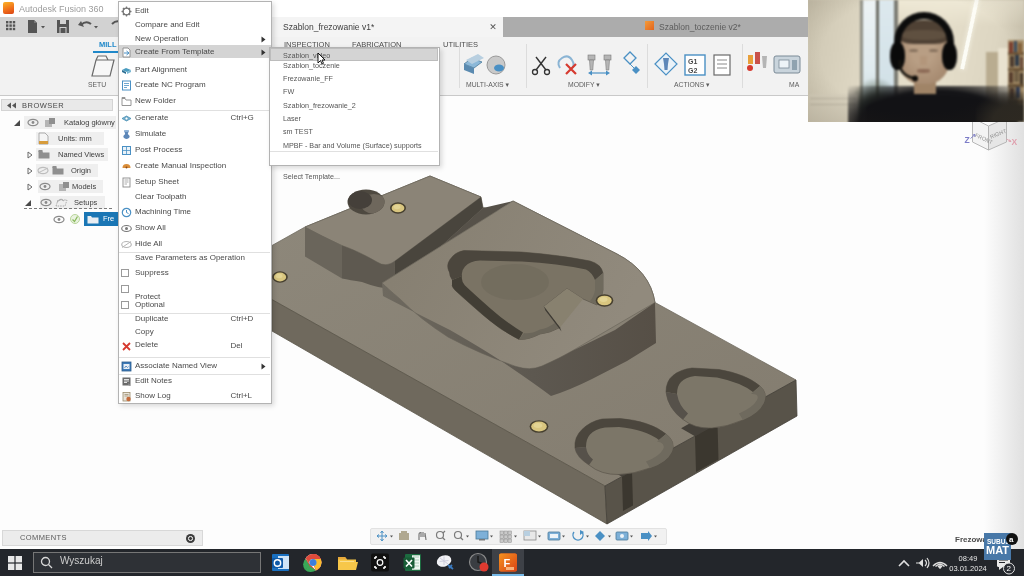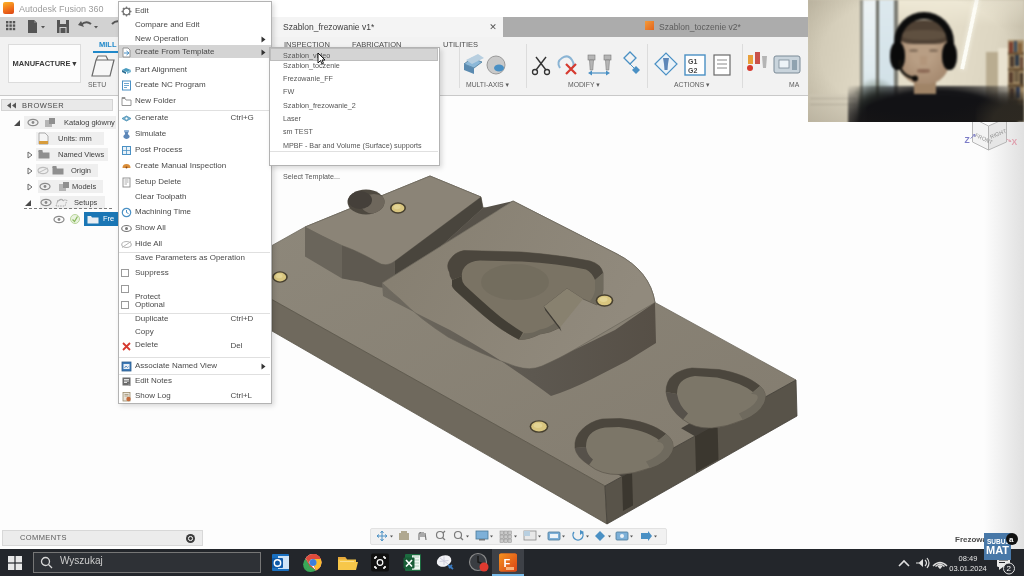--- a/index.html
+++ b/index.html
@@ -108,21 +108,20 @@
       <path d="M94,9 L98,9 L96,11.5 Z" fill="#555"></path>
       <path d="M112,7 Q117,2 122,6" fill="none" stroke="#555" stroke-width="2"></path>
       <path d="M125,6 L119,8 L122,2 Z" fill="#555"></path>
     </svg>
     <div class="abs" style="left:270px;top:17px;width:233px;height:20px;background:#f4f4f4;"></div>
     <div class="abs" style="left:283px;top:17px;font-size:8.5px;color:#3c3c3c;line-height:20px;">Szablon_frezowanie v1*</div>
     <div class="abs" style="left:483px;top:17px;width:20px;height:20px;font-size:9px;color:#555;line-height:20px;text-align:center;">✕</div>
     <div class="abs" style="left:645px;top:21px;width:9px;height:9px;background:linear-gradient(135deg,#f49c3a,#e2641e);"></div>
     <div class="abs" style="left:659px;top:17px;font-size:8.5px;color:#5c5c5c;line-height:20px;">Szablon_toczenie v2*</div>
     <div class="abs" style="left:0;top:37px;width:1024px;height:59px;background:#f2f2f2;border-bottom:1px solid #c9c9c9;"></div>
-    <div class="abs" style="left:8px;top:44px;width:73px;height:39px;background:#fdfdfd;border:1px solid #dcdcdc;font-size:7.5px;font-weight:bold;color:#3a3a3a;text-align:center;line-height:38px;">MANUFACTURE ▾</div>
     <div class="abs" style="left:99px;top:40px;font-size:7.5px;font-weight:bold;color:#1f88c9;">MILL</div>
     <div class="abs" style="left:93px;top:50.5px;width:75px;height:2.5px;background:#1f88c9;"></div>
     <div class="abs" style="left:284px;top:40px;font-size:7.5px;color:#4c4c4c;">INSPECTION</div>
     <div class="abs" style="left:352px;top:40px;font-size:7.5px;color:#4c4c4c;">FABRICATION</div>
     <div class="abs" style="left:443px;top:40px;font-size:7.5px;color:#4c4c4c;">UTILITIES</div>
     <div class="abs" style="left:459px;top:44px;width:1px;height:44px;background:#dcdcdc;"></div>
     <div class="abs" style="left:526px;top:44px;width:1px;height:44px;background:#dcdcdc;"></div>
     <div class="abs" style="left:647px;top:44px;width:1px;height:44px;background:#dcdcdc;"></div>
     <div class="abs" style="left:742px;top:44px;width:1px;height:44px;background:#dcdcdc;"></div>
     <div class="abs" style="left:88px;top:81px;font-size:6.8px;color:#5c5c5c;">SETU</div>
@@ -518,21 +517,21 @@
     <div class="abs" style="left:135.0px;top:144.9px;font-size:8px;color:#4a4a4a;white-space:nowrap;">Post Process</div>
     <svg class="abs" style="left:121.0px;top:144.9px" width="11" height="11" viewBox="0 0 11 11">
       <rect x="1.5" y="1.5" width="8" height="8" fill="#eaf2f8" stroke="#4a90c4" stroke-width="1"></rect>
       <path d="M1.5,5.5 L9.5,5.5 M5.5,1.5 L5.5,9.5" stroke="#4a90c4" stroke-width="0.8"></path>
     </svg>
     <div class="abs" style="left:135.0px;top:160.9px;font-size:8px;color:#4a4a4a;white-space:nowrap;">Create Manual Inspection</div>
     <svg class="abs" style="left:121.0px;top:160.9px" width="11" height="11" viewBox="0 0 11 11">
       <path d="M1.5,7 A4,4 0 0 1 9.5,7 Z" fill="#d98e3a"></path>
       <circle cx="5.5" cy="6.5" r="0.9" fill="#8a4a1a"></circle>
     </svg>
-    <div class="abs" style="left:135.0px;top:177.0px;font-size:8px;color:#4a4a4a;white-space:nowrap;">Setup Delete</div>
+    <div class="abs" style="left:135.0px;top:177.0px;font-size:8px;color:#4a4a4a;white-space:nowrap;">Setup Sheet</div>
     <svg class="abs" style="left:121.0px;top:177.0px" width="11" height="11" viewBox="0 0 11 11">
       <rect x="2" y="1" width="7" height="9" fill="#fff" stroke="#8a8a8a" stroke-width="0.9"></rect>
       <path d="M3.5,3 L7.5,3 M3.5,5 L7.5,5 M3.5,7 L6,7" stroke="#8a8a8a" stroke-width="0.7"></path>
     </svg>
     <div class="abs" style="left:135.0px;top:191.5px;font-size:8px;color:#4a4a4a;white-space:nowrap;">Clear Toolpath</div>
     <div class="abs" style="left:135.0px;top:206.5px;font-size:8px;color:#4a4a4a;white-space:nowrap;">Machining Time</div>
     <svg class="abs" style="left:121.0px;top:206.5px" width="11" height="11" viewBox="0 0 11 11">
       <circle cx="5.5" cy="5.5" r="4.2" fill="none" stroke="#4a90c4" stroke-width="1.2"></circle>
       <path d="M5.5,3 L5.5,5.5 L7.5,6.5" stroke="#4a90c4" stroke-width="1" fill="none"></path>
     </svg>

